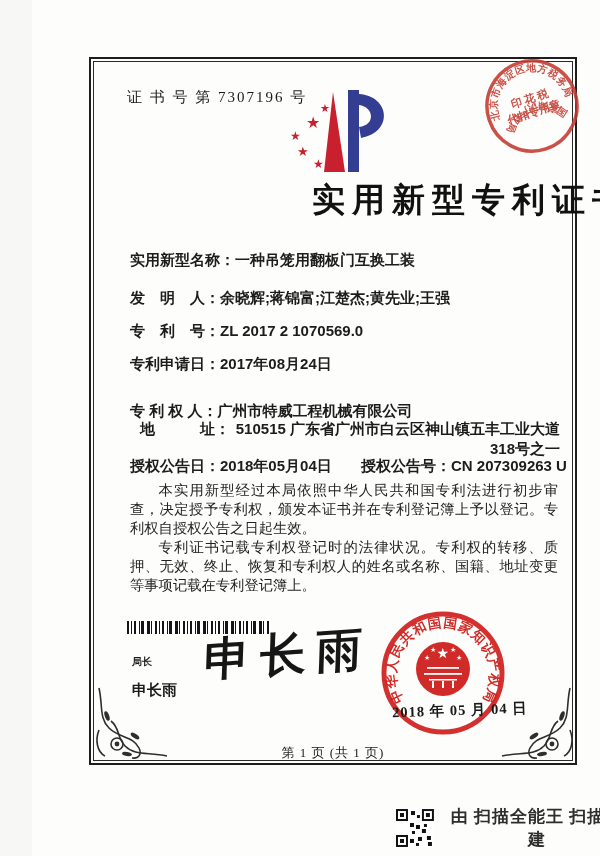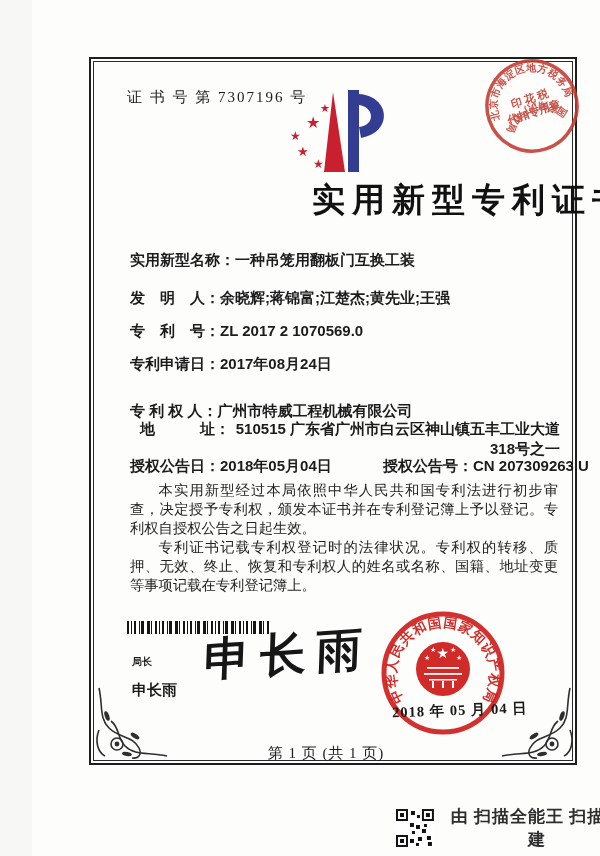--- a/index.html
+++ b/index.html
@@ -14,21 +14,21 @@
   .cert-no { left:95px; top:88px; font-size:15px; letter-spacing:2px; color:#1b1b1b; }
 
   .title { left:0; top:178px; width:600px; text-align:right; font-size:33px; font-weight:700;
            letter-spacing:7px; color:#111; }
 
   .row { left:98px; width:430px; font-family:"Liberation Sans","DejaVu Sans",sans-serif;
          font-size:15px; font-weight:700; color:#1c1c1c; line-height:1.35; }
   .row .lbl { white-space:pre; }
   .row .val { }
   .addr-val { display:inline-block; width:330px; vertical-align:top; }
-  .grant-right { position:absolute; left:253px; top:0; white-space:nowrap; }
+  .grant-right { position:absolute; left:231px; top:0; white-space:nowrap; }
 
   .body-text { left:98px; top:481px; width:428px; color:#222; font-size:14.3px;
                line-height:18.9px; text-align:justify; }
   .body-text p { text-indent:2em; }
 
   .barcode { left:95px; top:621px; width:144px; height:13px;
              background-image:
                repeating-linear-gradient(90deg,#151515 0 2px,rgba(0,0,0,0) 2px 7px),
                repeating-linear-gradient(90deg,#151515 0 1px,rgba(0,0,0,0) 1px 4px);
              background-color:#fff; }
@@ -39,21 +39,21 @@
                     font-size:15px; font-weight:700; color:#1c1c1c; }
   .signature { left:172px; top:624px; font-size:46px; font-weight:700; color:#161616;
                letter-spacing:10px; transform:rotate(-4deg) skewX(-6deg); }
 
   .office-seal { left:338px; top:600px; }
   .seal-date { left:360px; top:701px; font-size:14.5px; font-weight:700; color:#191919;
                letter-spacing:1px; transform:rotate(-2deg); white-space:nowrap; }
 
   .tax-seal { left:444px; top:50px; transform:rotate(-18deg); opacity:.88; }
 
-  .page-footer { left:50px; top:744px; width:488px; text-align:center; font-size:15px;
+  .page-footer { left:57px; top:744px; width:488px; text-align:center; font-size:13px;
                  color:#1d1d1d; letter-spacing:1px; }
 
   .ornament-bl { left:61px; top:686px; }
   .ornament-br { left:468px; top:686px; transform:scaleX(-1); }
 
   .scan-credit-row { left:364px; top:805px; display:flex; align-items:center; gap:8px;text-align:center; }
   .scan-credit { font-size:17px; color:#2d2d2d; letter-spacing:1px; font-weight:600; }
 </style>
 </head>
 <body>

